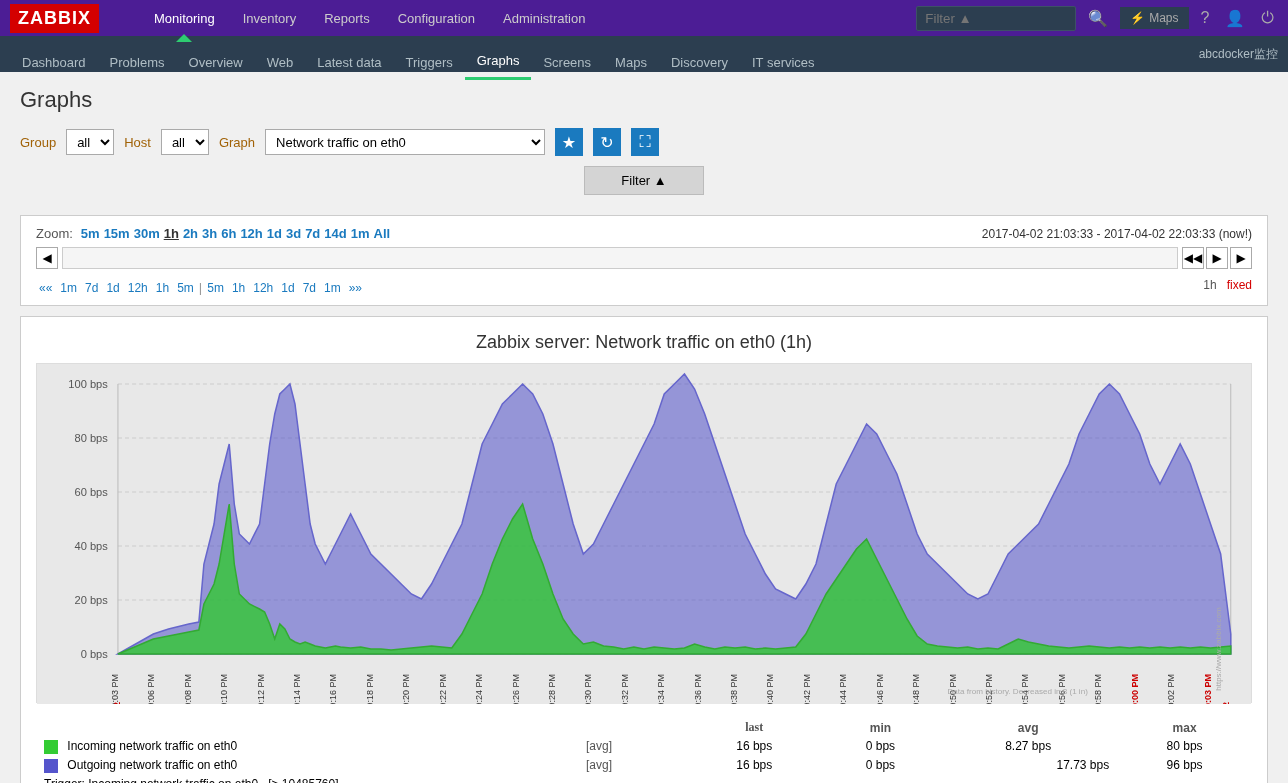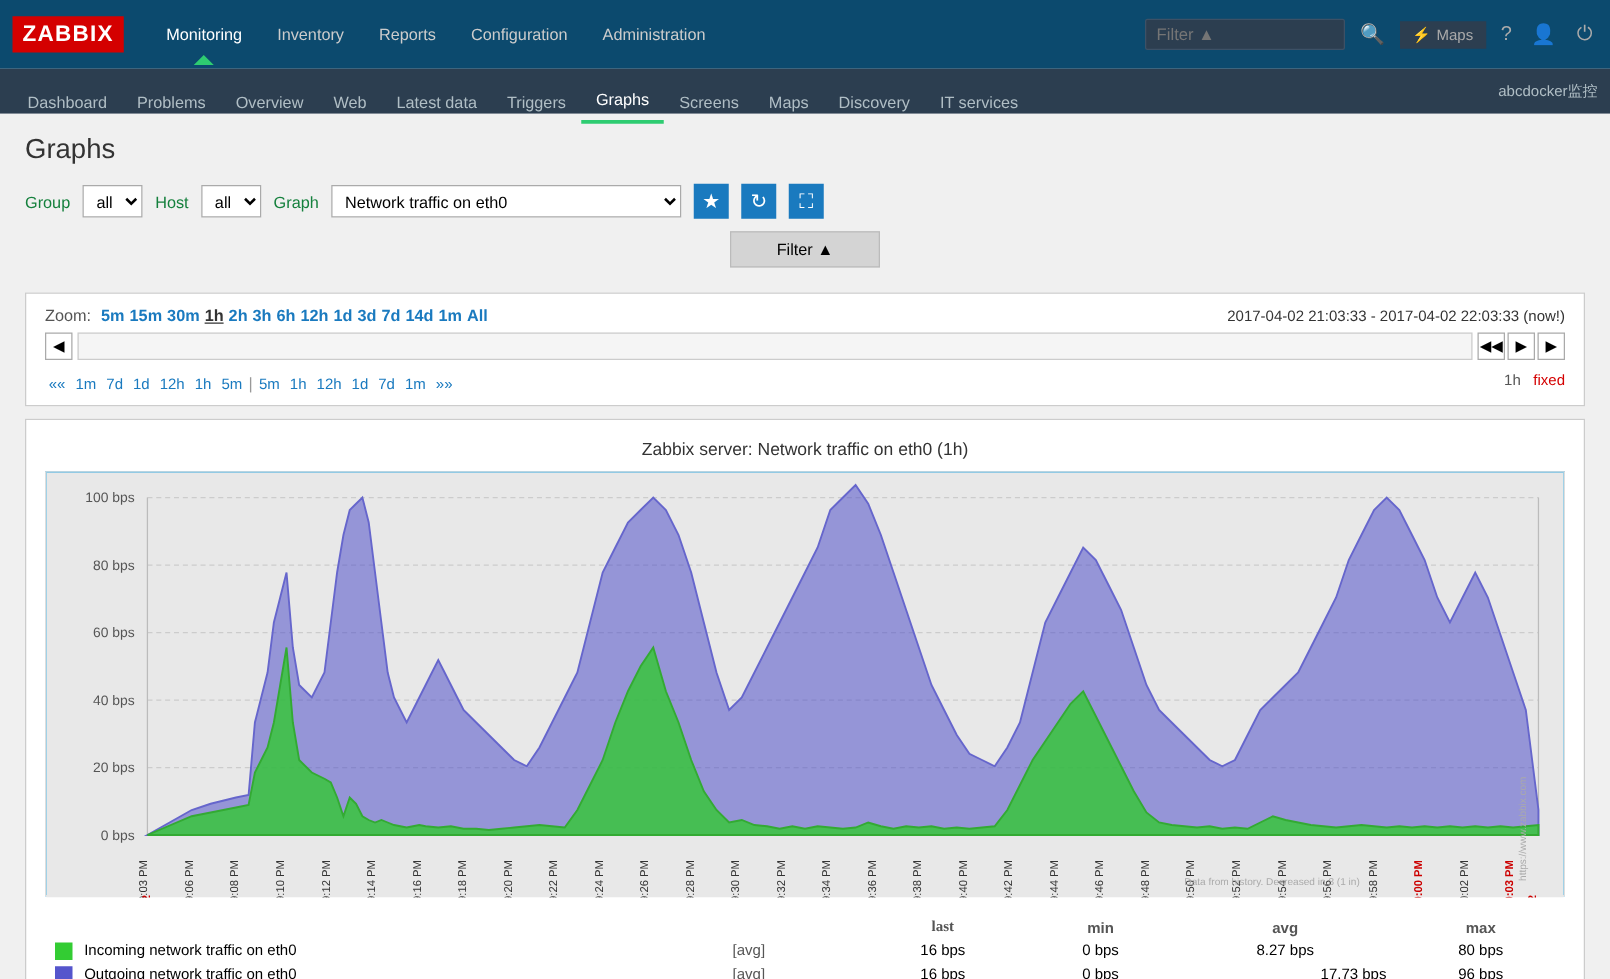--- a/index.html
+++ b/index.html
@@ -1,24 +1,25 @@
 <!DOCTYPE html>
 <html><head>
   <meta charset="utf-8">
   <style>
     * { box-sizing: border-box; margin: 0; padding: 0; }
     body { font-family: Arial, sans-serif; font-size: 13px; background: #f0f0f0; }
 
     
     .top-nav {
-      background: #0c4a6e;
-      display: flex;
-      align-items: center;
-      height: 55px;
+      background: #4c1d95;
+      display: flex;
+      align-items: center;
+      height: 36px;
       padding: 0 10px;
+      gap: 21px;
     }
     .logo {
       background: #d40000;
       color: white;
       font-weight: bold;
       font-size: 18px;
       padding: 4px 8px;
       margin-right: 20px;
       letter-spacing: 1px;
     }
@@ -135,21 +136,21 @@
 
     
     .filter-controls {
       display: flex;
       align-items: center;
       gap: 10px;
       margin-bottom: 10px;
       flex-wrap: wrap;
     }
     .filter-label {
-      color: #15803d;
+      color: #a16207;
       font-size: 13px;
     }
     .filter-select {
       border: 1px solid #aaa;
       background: white;
       padding: 3px 6px;
       font-size: 13px;
       height: 26px;
     }
     .icon-btn {
@@ -256,29 +257,29 @@
 
     
     .graph-container {
       background: white;
       border: 1px solid #ccc;
       padding: 15px;
       margin-top: 10px;
     }
     .graph-title {
       text-align: center;
-      font-size: 14px;
+      font-size: 18px;
       color: #333;
       margin-bottom: 10px;
     }
     .graph-area {
       position: relative;
       width: 100%;
       height: 340px;
-      background: #0ea5e9;
+      background: #be185d;
       border: 1px solid #ddd;
     }
     .graph-legend {
       margin-top: 15px;
       font-size: 12px;
     }
     .legend-table {
       width: 100%;
       border-collapse: collapse;
     }

